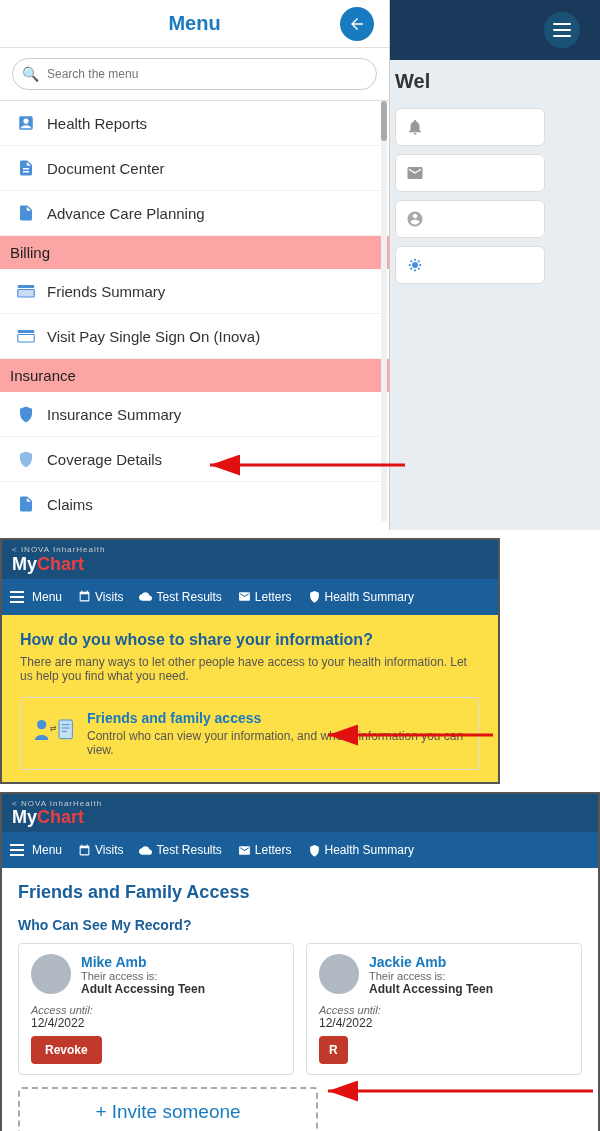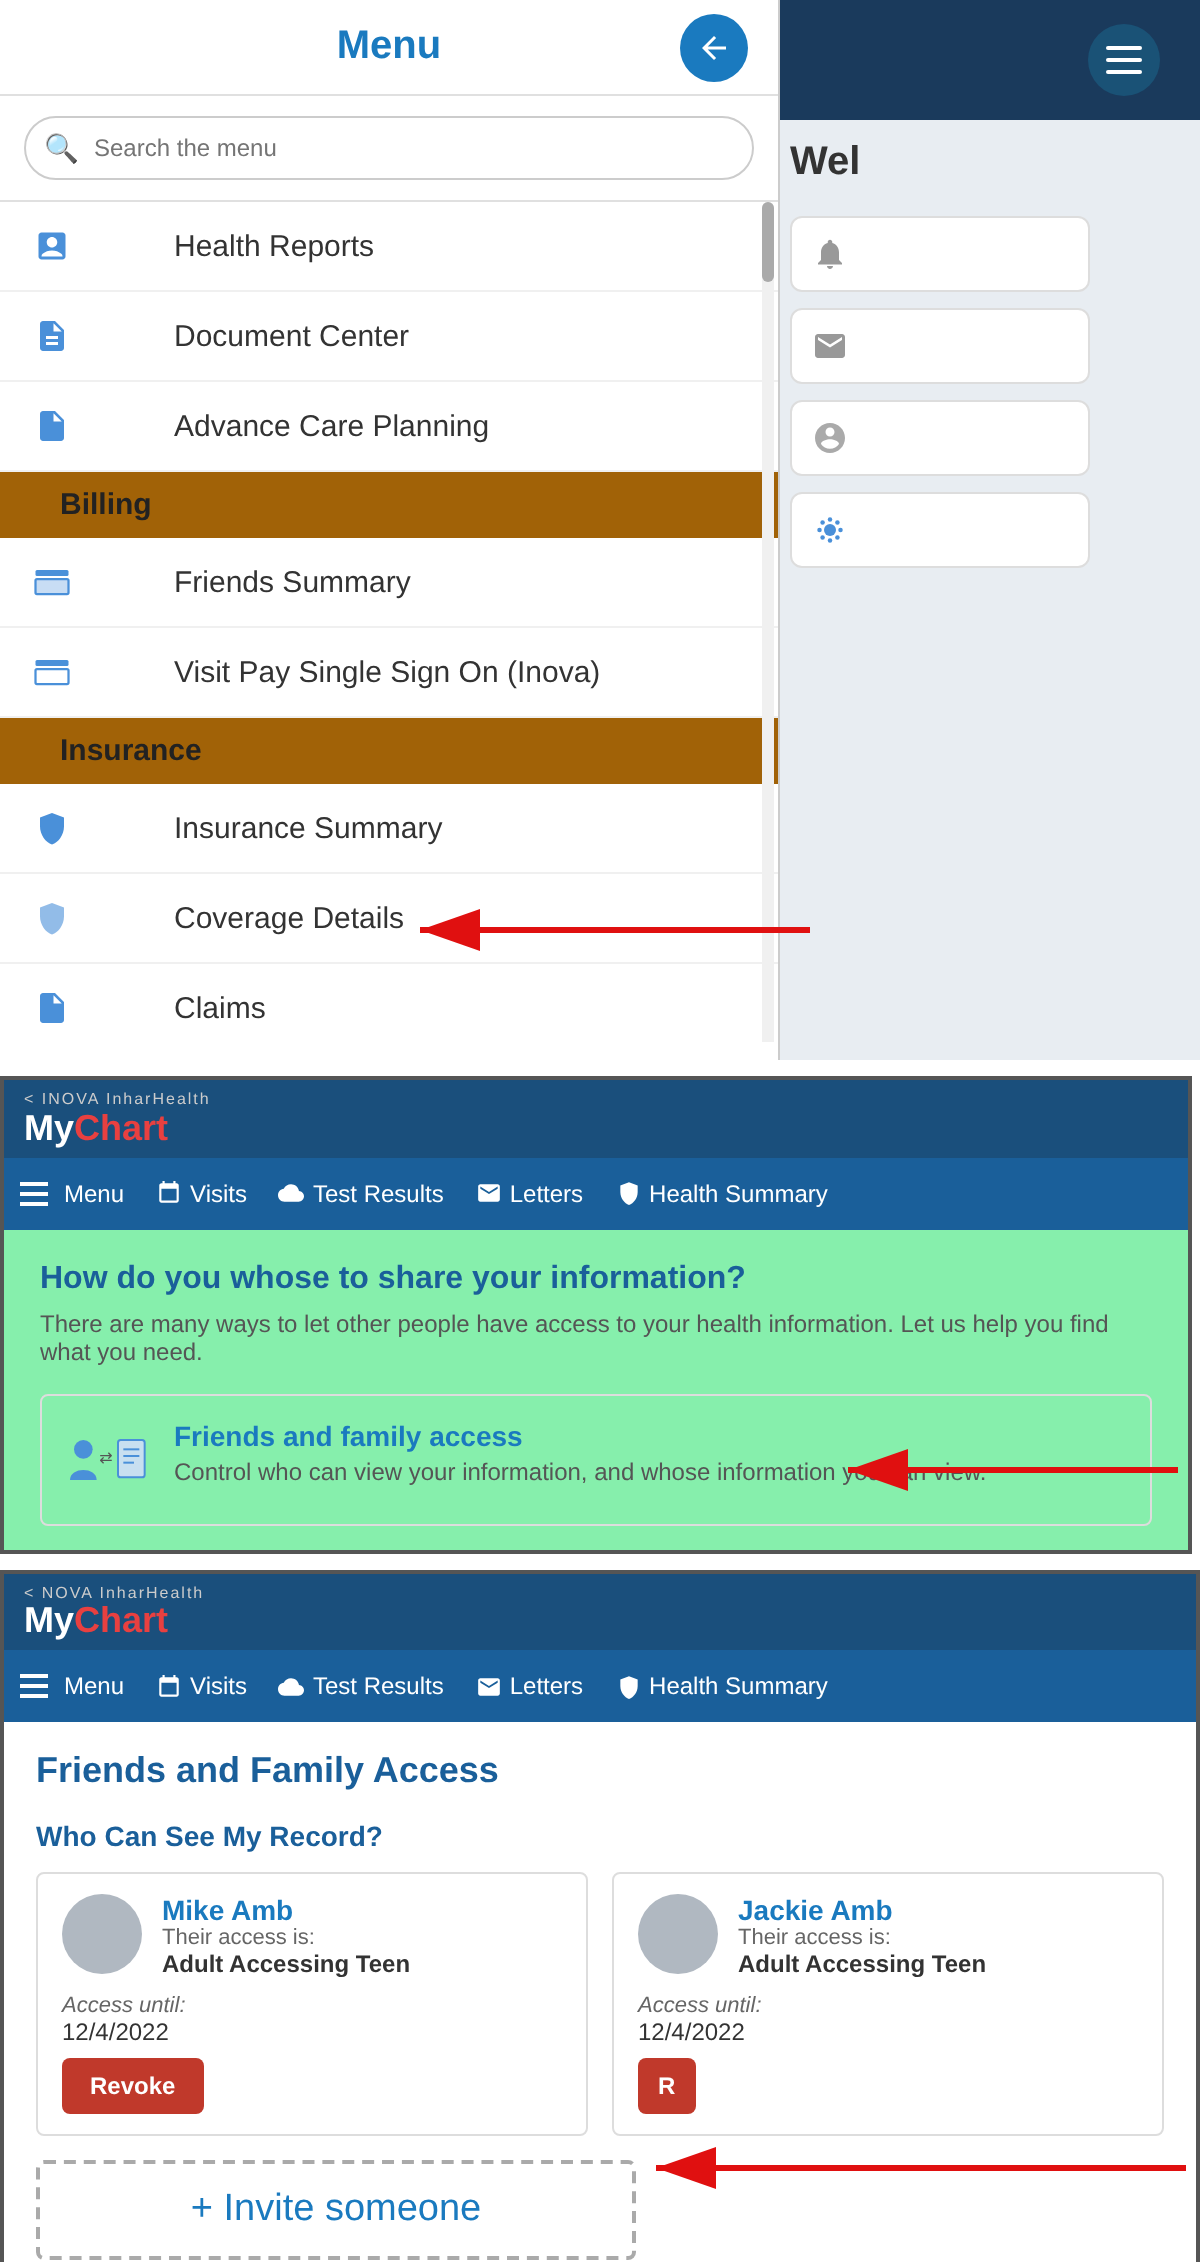--- a/index.html
+++ b/index.html
@@ -157,37 +157,36 @@
 
     .menu-item {
       display: flex;
       align-items: center;
       padding: 11px 15px;
       border-bottom: 1px solid #f0f0f0;
       cursor: pointer;
       background: #fff;
       font-size: 15px;
       color: #333;
-      gap: 40px;
     }
     .menu-item-icon {
       width: 22px;
       height: 22px;
       margin-right: 10px;
       flex-shrink: 0;
       display: flex;
       align-items: center;
       justify-content: center;
     }
 
     .menu-section-header {
-      background: #a16207;
-      padding: 8px 30px;
+      background: #fca5a5;
+      padding: 8px 10px;
       font-size: 15px;
-      font-weight: bold;
+      font-weight: normal;
       color: #222;
     }
 
     
     .scroll-track {
       position: absolute;
       right: 2px;
       top: 0;
       width: 6px;
       height: 100%;
@@ -199,23 +198,23 @@
       right: 0;
       top: 0;
       width: 6px;
       height: 40px;
       background: #aaa;
       border-radius: 3px;
     }
 
     
     .section2 {
-      width: 596px;
+      width: 500px;
       border: 2px solid #555;
-      background: #86efac;
+      background: #fde047;
       margin-top: 8px;
       position: relative;
     }
     .mychart-header2 {
       background: #1a4f7c;
       padding: 6px 10px 4px;
       display: flex;
       align-items: center;
     }
     .mychart-logo2 {

